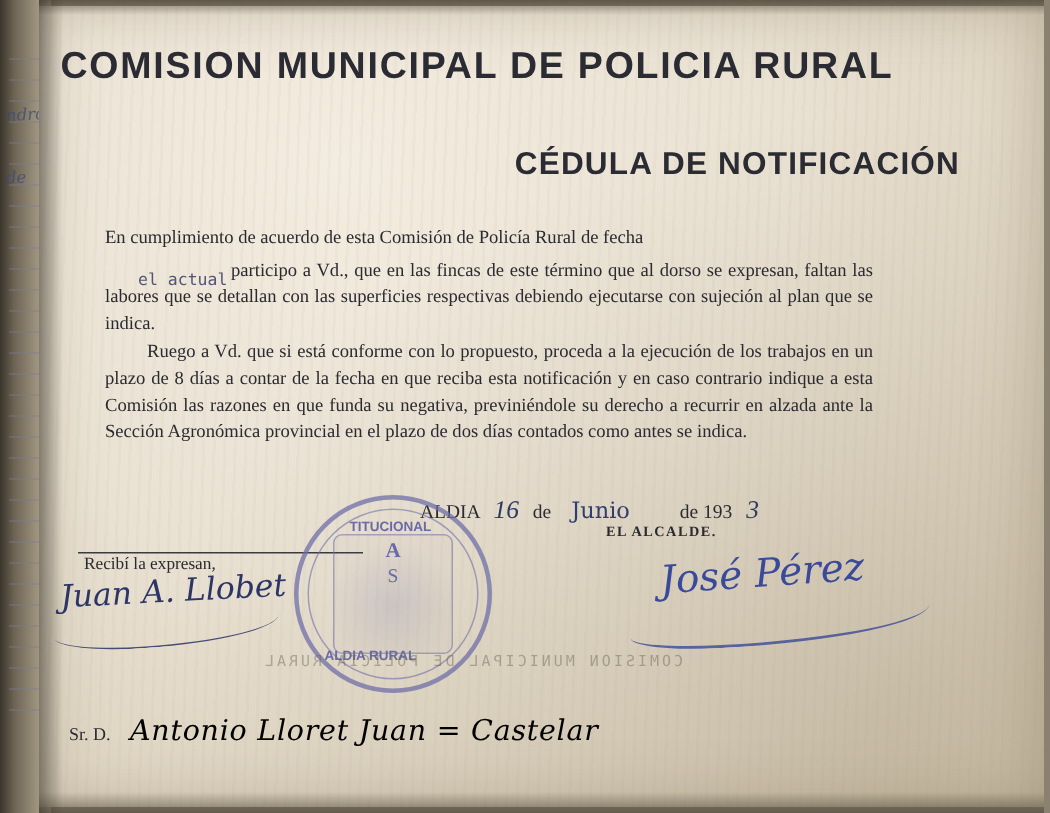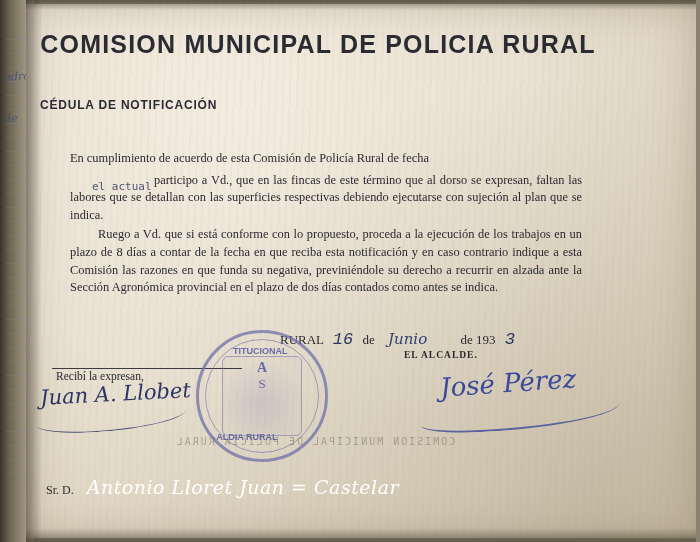--- a/index.html
+++ b/index.html
@@ -92,24 +92,24 @@
     font-family: "Liberation Sans", sans-serif;
     font-weight: bold;
     font-size: 25px;
     letter-spacing: 1.2px;
     color: #2b2b33;
   }
   .doc-subtitle {
     position: absolute;
     left: 40px; top: 98px;
     width: 600px;
-    text-align: left;
+    text-align: right;
     font-family: "Liberation Sans", sans-serif;
     font-weight: bold;
-    font-size: 12px;
+    font-size: 21px;
     letter-spacing: 0.8px;
     color: #2b2b33;
   }
 
   .body-block {
     position: absolute;
     left: 70px; top: 150px;
     width: 512px;
     font-size: 12.4px;
     line-height: 17.6px;
@@ -140,25 +140,24 @@
 
   
   .aspe-row {
     position: absolute;
     left: 280px; top: 330px;
     font-size: 13px;
     color: #2a2a30;
   }
   .handwrite {
     font-family: "DejaVu Serif", serif;
-    font-style: italic;
     color: #2f3f6e;
   }
   .date-num {
-    font-family: Liberation Mono, monospace;
+    font-family: Liberation Serif, serif;
     font-style: italic;
     font-size: 17px;
     color: #2e3a63;
   }
   .alcalde-label {
     position: absolute;
     left: 404px; top: 350px;
     font-size: 9.5px;
     letter-spacing: 1px;
     color: #2a2a30;
@@ -288,21 +287,21 @@
   .sr-row {
     position: absolute;
     left: 46px; top: 476px;
     font-size: 12px;
     color: #2a2a30;
   }
   .sr-name {
     font-family: "DejaVu Serif", serif;
     font-style: italic;
     font-size: 19px;
-    color: #ffffff;
+    color: #000000;
     margin-left: 10px;
     letter-spacing: 0.5px;
   }
 
   .typed-overlay {
     color: #515572;
     font-family: "DejaVu Sans Mono", monospace;
     font-size: 11px;
   }
 </style>
@@ -332,21 +331,21 @@
     <p>En cumplimiento de acuerdo de esta Comisión de Policía Rural de fecha</p>
     <p style="height:4px"></p>
     <p style="text-indent:84px">participo a Vd., que en las fincas de este término  que al dorso se expresan, faltan las labores que se detallan con las superficies respectivas debiendo ejecutarse con sujeción al plan que se indica.</p>
     <p style="height:2px"></p>
     <p style="text-indent:28px">Ruego a Vd. que si está conforme con lo propuesto, proceda a la  ejecución de los trabajos en un plazo de 8 días a contar de la fecha en que reciba esta notificación y en caso contrario indique a esta Comisión las razones en que  funda su negativa, previniéndole su derecho a recurrir en alzada ante la Sección  Agronómica provincial en el plazo  de dos días contados como antes se indica.</p>
   </div>
 
   <span class="typed-overlay" style="position:absolute;left:92px;top:180px">el actual</span>
 
   <div class="aspe-row">
-    <span>RURAL</span>
+    <span>ALDIA</span>
     <span class="date-num" style="margin:0 6px">16</span>
     <span>de</span>
     <span class="handwrite" style="margin:0 10px;font-size:15px">Junio</span>
     <span style="margin-left:20px">de 193</span>
     <span class="date-num" style="margin-left:6px">3</span>
   </div>
   <div class="alcalde-label">EL ALCALDE.</div>
 
   <div class="recibi-rule"></div>
   <div class="recibi">Recibí la expresan,</div>

